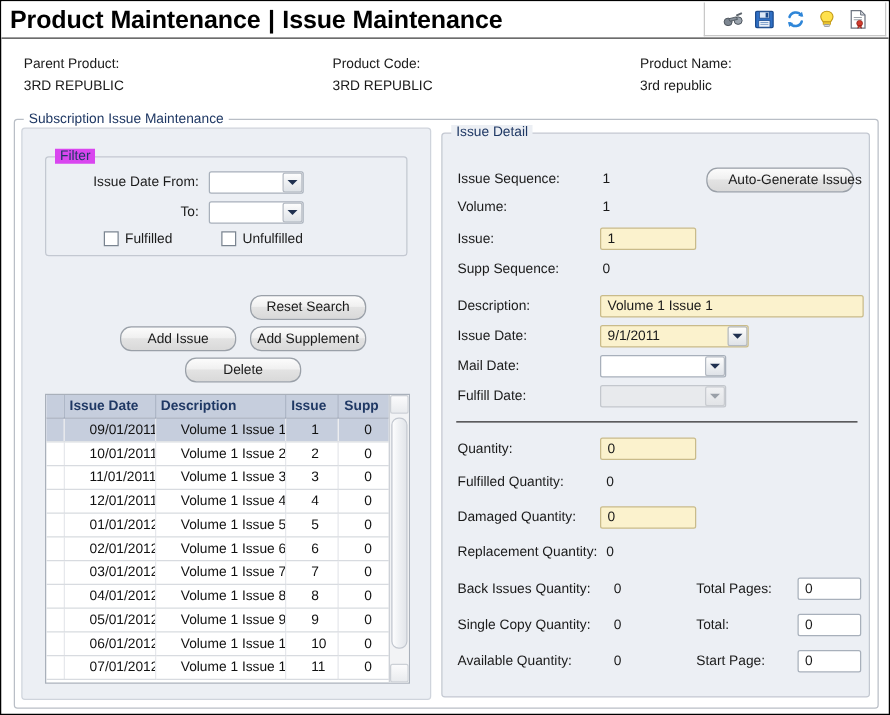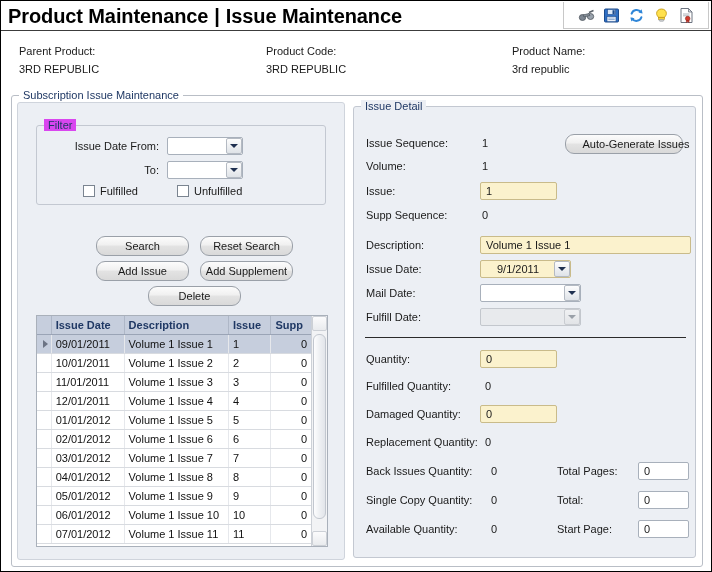--- a/index.html
+++ b/index.html
@@ -238,21 +238,21 @@
     text-align: left;
     height: 18px;
     padding: 0 4px;
     border-right: 1px solid #aeb7c7;
     border-bottom: 1px solid #9aa4b6;
     white-space: nowrap;
     box-sizing: border-box;
   }
   table.grid td {
     height: 19px;
-    padding: 0 4px;
+    padding: 0 20px;
     border-bottom: 1px solid #d8dbe0;
     border-right: 1px solid #e6e8ec;
     color: #111111;
     white-space: nowrap;
     overflow: hidden;
     box-sizing: border-box;
   }
   table.grid tr.sel td { background: #c6cedd; }
   .col-sel { width: 14px; }
   .col-date { width: 72px; }
@@ -412,21 +412,20 @@
         <div class="checkrow" style="left:46px; top:59px;">
           <span class="cbox"></span>
           <span class="cbox-label">Fulfilled</span>
         </div>
         <div class="checkrow" style="left:140px; top:59px;">
           <span class="cbox"></span>
           <span class="cbox-label">Unfulfilled</span>
         </div>
       </div>
 
-      <div class="btn" style="left:78px; top:133px; width:93px;">Search</div>
       <div class="btn" style="left:182px; top:133px; width:93px;">Reset Search</div>
       <div class="btn" style="left:78px; top:158px; width:93px;">Add Issue</div>
       <div class="btn" style="left:182px; top:158px; width:93px;">Add Supplement</div>
       <div class="btn" style="left:130px; top:183px; width:93px;">Delete</div>
 
       <div id="grid-wrap">
         <table class="grid">
           <thead>
             <tr>
               <th class="col-sel"></th>
@@ -541,21 +540,21 @@
       <div class="d-label" style="left:12px; top:78px;">Issue:</div>
       <div class="txt yellow" style="left:126px; top:75px; width:77px;">1</div>
 
       <div class="d-label" style="left:12px; top:102px;">Supp Sequence:</div>
       <div class="d-value" style="left:128px; top:102px;">0</div>
 
       <div class="d-label" style="left:12px; top:132px;">Description:</div>
       <div class="txt yellow" style="left:126px; top:129px; width:211px;">Volume 1 Issue 1</div>
 
       <div class="d-label" style="left:12px; top:156px;">Issue Date:</div>
-      <div class="combo yellow" style="left:126px; top:153px; width:91px;padding-left:11px;">
+      <div class="combo yellow" style="left:126px; top:153px; width:119px;">
         <span class="cb-text">9/1/2011</span>
         <span class="cb-btn">
             <span class="cb-arrow"></span>
           </span>
       </div>
 
       <div class="d-label" style="left:12px; top:180px;">Mail Date:</div>
       <div class="combo" style="left:126px; top:177px; width:101px;">
         <span class="cb-text"></span>
         <span class="cb-btn">

